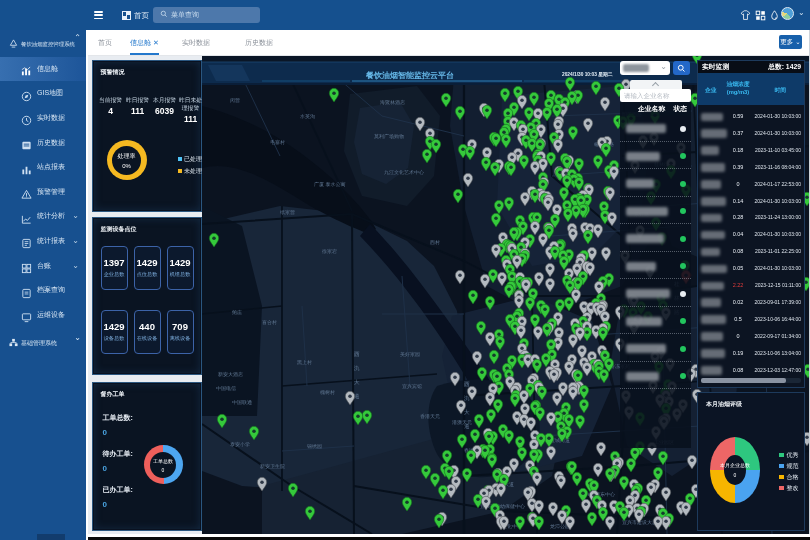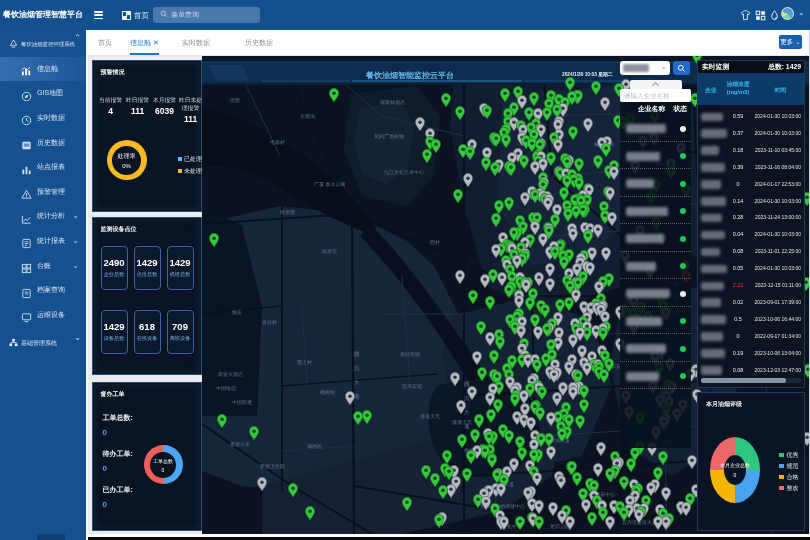--- a/index.html
+++ b/index.html
@@ -91,21 +91,20 @@
 .leg4{position:absolute;left:81px;font-size:6px;color:#e6edf4;white-space:nowrap;}
 .leg4 i{display:inline-block;width:4.5px;height:4.5px;margin-right:3px;}
 #btmwhite{position:absolute;left:88px;top:534px;width:722px;height:3px;background:#fff;z-index:40;}
 #btmblack{position:absolute;left:88px;top:537px;width:722px;height:3px;background:#0a0a0a;z-index:40;}
 #rightwhite{position:absolute;left:808.5px;top:30px;width:1.5px;height:504px;background:#cdd3da;z-index:39;}
 #sep{position:absolute;left:86px;top:30px;width:2px;height:510px;background:#fff;z-index:26;}
 </style></head>
 <body>
 <div id="app">
 <div id="topbar">
- <div id="logo">餐饮油烟管理智慧平台</div>
  <div id="burger">
         <div></div>
         <div></div>
         <div></div>
       </div>
  <div id="crumb"><span class="gi"></span>首页</div>
  <div id="searchpill"><svg viewBox="0 0 12 12" style="width:8px;height:8px;vertical-align:-1px;margin-right:3px">
           <circle cx="5" cy="5" r="3.2" fill="none" stroke="#c9dcee" stroke-width="1.2"></circle>
           <path d="M7.5,7.5 L10,10" stroke="#c9dcee" stroke-width="1.2"></path>
         </svg>菜单查询</div>
@@ -1080,37 +1079,37 @@
   <div class="stat" style="left:84px;top:36px">昨日未处理报警<b>111</b></div>
   <div id="donut1">
           <div class="lab">处理率<br>0%</div>
         </div>
   <div class="leg" style="left:85px;top:94px"><i style="background:#4fc3f7"></i>已处理</div>
   <div class="leg" style="left:85px;top:106px"><i style="background:#f5b921"></i>未处理</div>
  </div>
  <div class="panel" id="p2">
   <div class="ptitle">监测设备点位</div>
   <div class="box6" style="left:8px;top:28px">
-          <b>2490</b>
+          <b>1397</b>
           <span>企业总数</span>
         </div>
   <div class="box6" style="left:41px;top:28px">
           <b>1429</b>
           <span>点位总数</span>
         </div>
   <div class="box6" style="left:74px;top:28px">
           <b>1429</b>
           <span>机组总数</span>
         </div>
   <div class="box6" style="left:8px;top:92px">
           <b>1429</b>
           <span>设备总数</span>
         </div>
   <div class="box6" style="left:41px;top:92px">
-          <b>618</b>
+          <b>440</b>
           <span>在线设备</span>
         </div>
   <div class="box6" style="left:74px;top:92px">
           <b>709</b>
           <span>离线设备</span>
         </div>
  </div>
  <div class="panel" id="p3">
   <div class="ptitle">督办工单</div>
   <div class="wo" style="top:30px">工单总数:<b>0</b></div>

